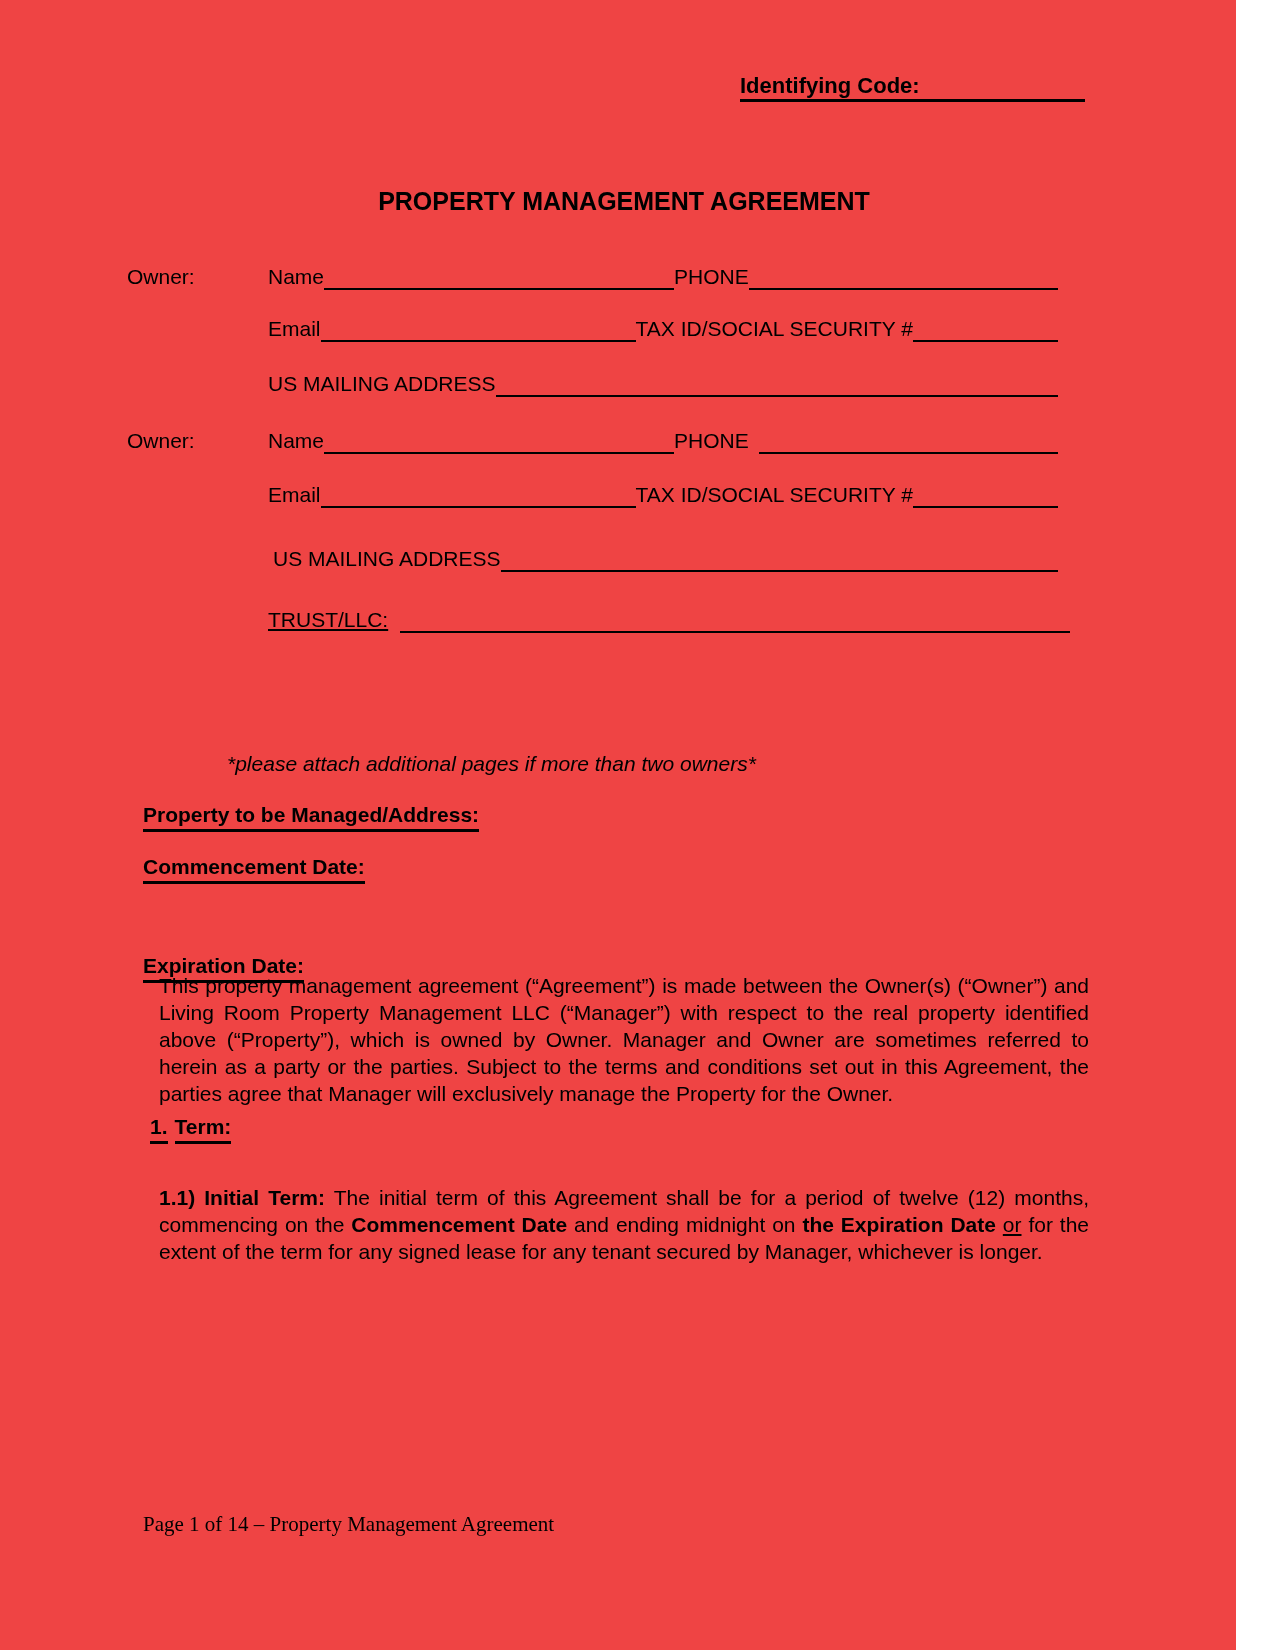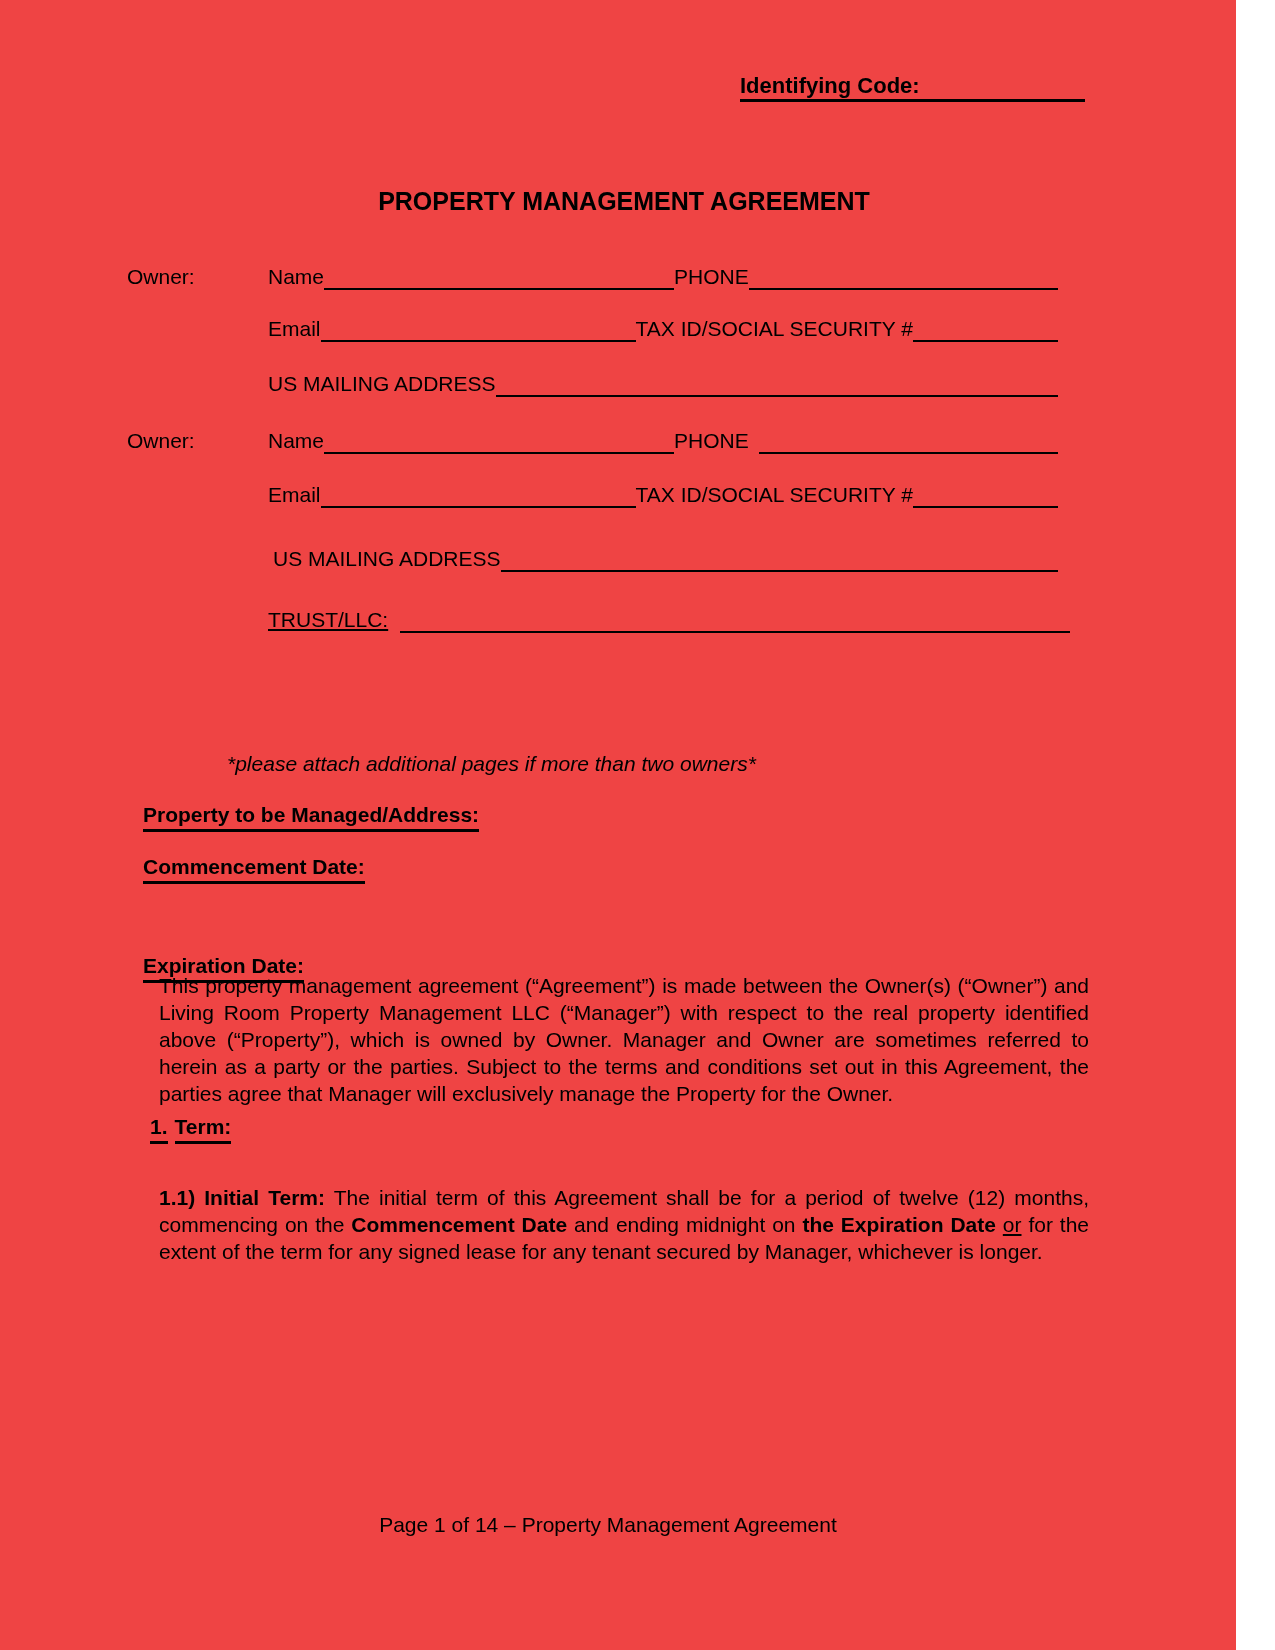--- a/index.html
+++ b/index.html
@@ -108,22 +108,23 @@
   .p-intro { top: 956px; }
   .p-initial-term { top: 1168px; }
   .p-initial-term b { font-weight: bold; }
   .u { text-decoration: underline; }
 
   
   .footer {
     top: 1511px;
     left: 143px;
     width: 930px;
-    text-align: center;
-    line-height: 27px;
+    text-align: left;
+    line-height: 27px;
+    font-family: Liberation Serif, serif;
   }
 </style>
 </head>
 <body>
 
 <div class="page">
 
   <div class="abs id-code">
     <span>Identifying Code:</span>
   </div>

